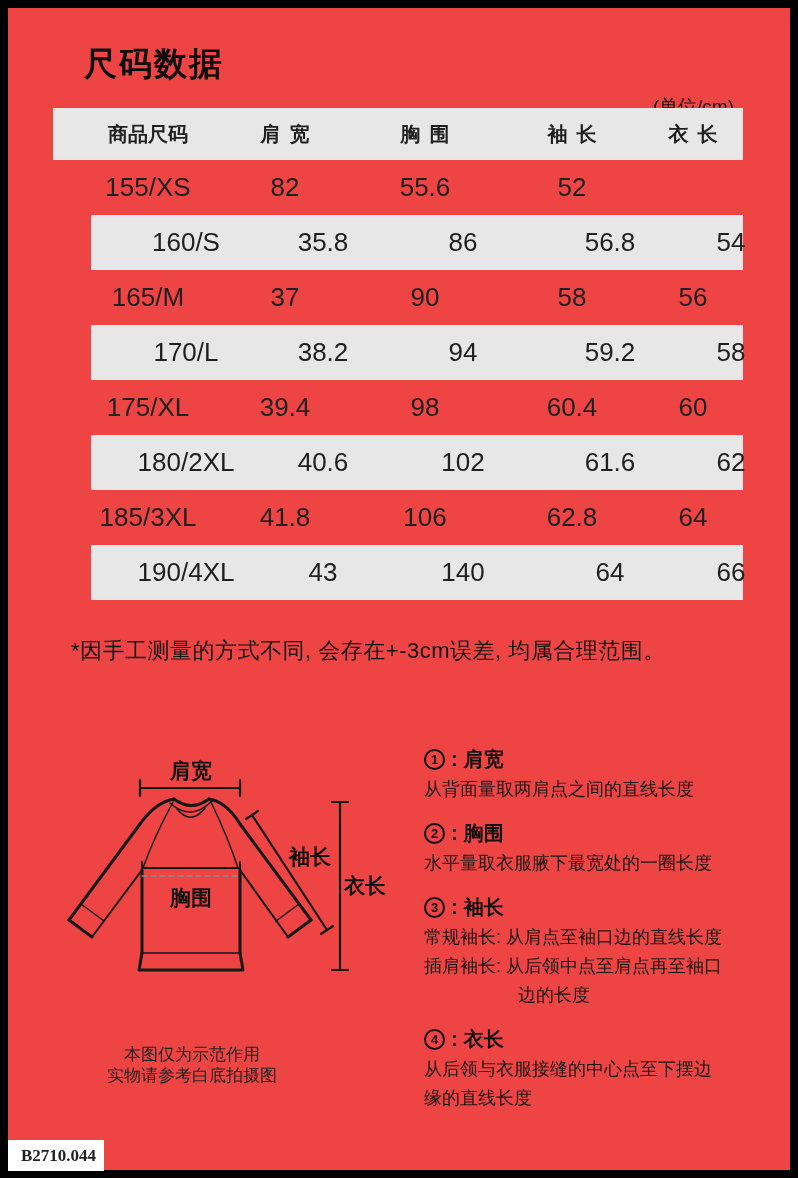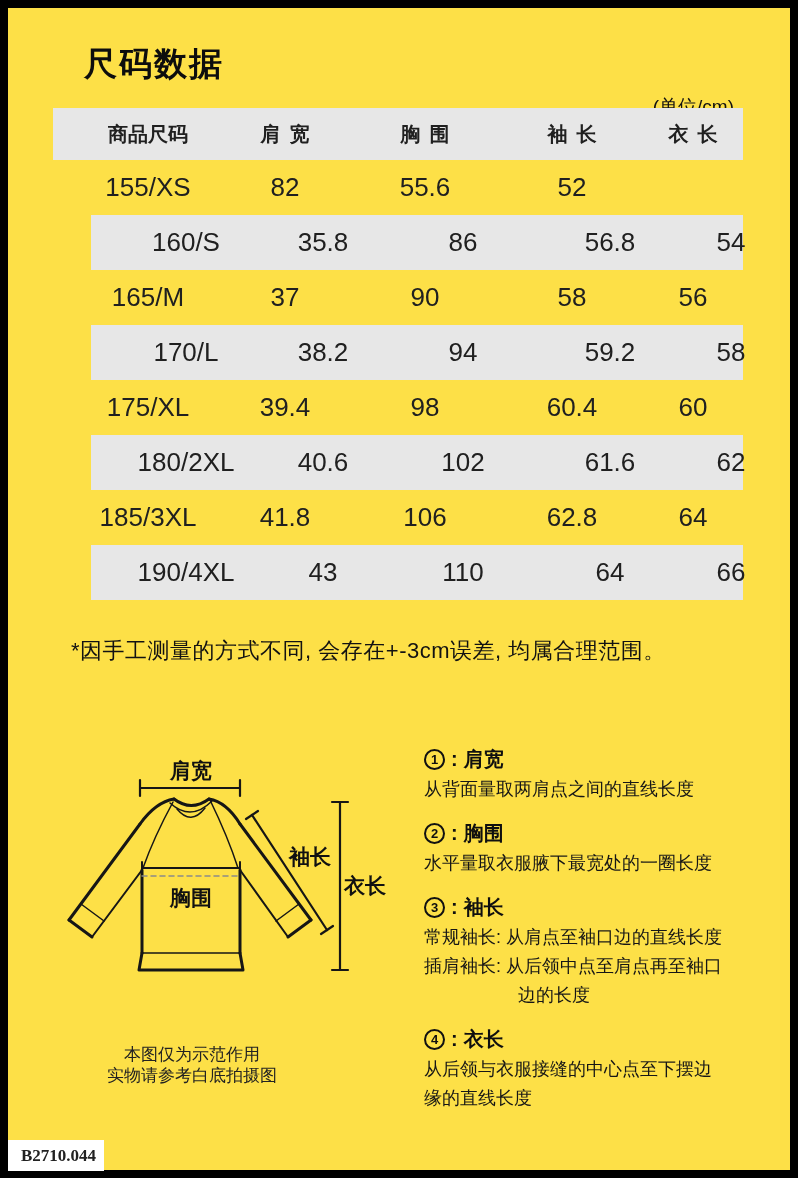--- a/index.html
+++ b/index.html
@@ -1,19 +1,19 @@
 <!DOCTYPE html>
 <html><head>
 <meta charset="utf-8">
 <style>
   * { margin:0; padding:0; box-sizing:border-box; }
   html,body { background:#ccc; }
   .page {
     position:relative; width:798px; height:1178px;
-    background:#fde047; overflow:hidden;
+    background:#ef4444; overflow:hidden;
     font-family:"Liberation Sans","DejaVu Sans",sans-serif;
     color:#1a1a1a;
   }
   .frame {
     position:absolute; inset:0; border:8px solid #000;
     pointer-events:none; z-index:20;
   }
   .title {
     position:absolute; left:84px; top:42px;
     font-size:33px; font-weight:bold; letter-spacing:2px; color:#0d0d0d;
@@ -129,21 +129,21 @@
     <div class="t-row">
       <div class="t-cell first">185/3XL</div>
       <div class="t-cell">41.8</div>
       <div class="t-cell">106</div>
       <div class="t-cell">62.8</div>
       <div class="t-cell">64</div>
     </div>
     <div class="t-row gray">
       <div class="t-cell first">190/4XL</div>
       <div class="t-cell">43</div>
-      <div class="t-cell">110</div>
+      <div class="t-cell">140</div>
       <div class="t-cell">64</div>
       <div class="t-cell">66</div>
     </div>
   </div>
 
   <div class="note">*因手工测量的方式不同, 会存在+-3cm误差, 均属合理范围。</div>
 
   <svg class="diagram-svg" viewBox="0 0 380 300">
     <g stroke="#161616" fill="none" stroke-linejoin="round" stroke-linecap="round">
       <path d="M100,82 C110,68 122,59 134,57" stroke-width="3"></path>

